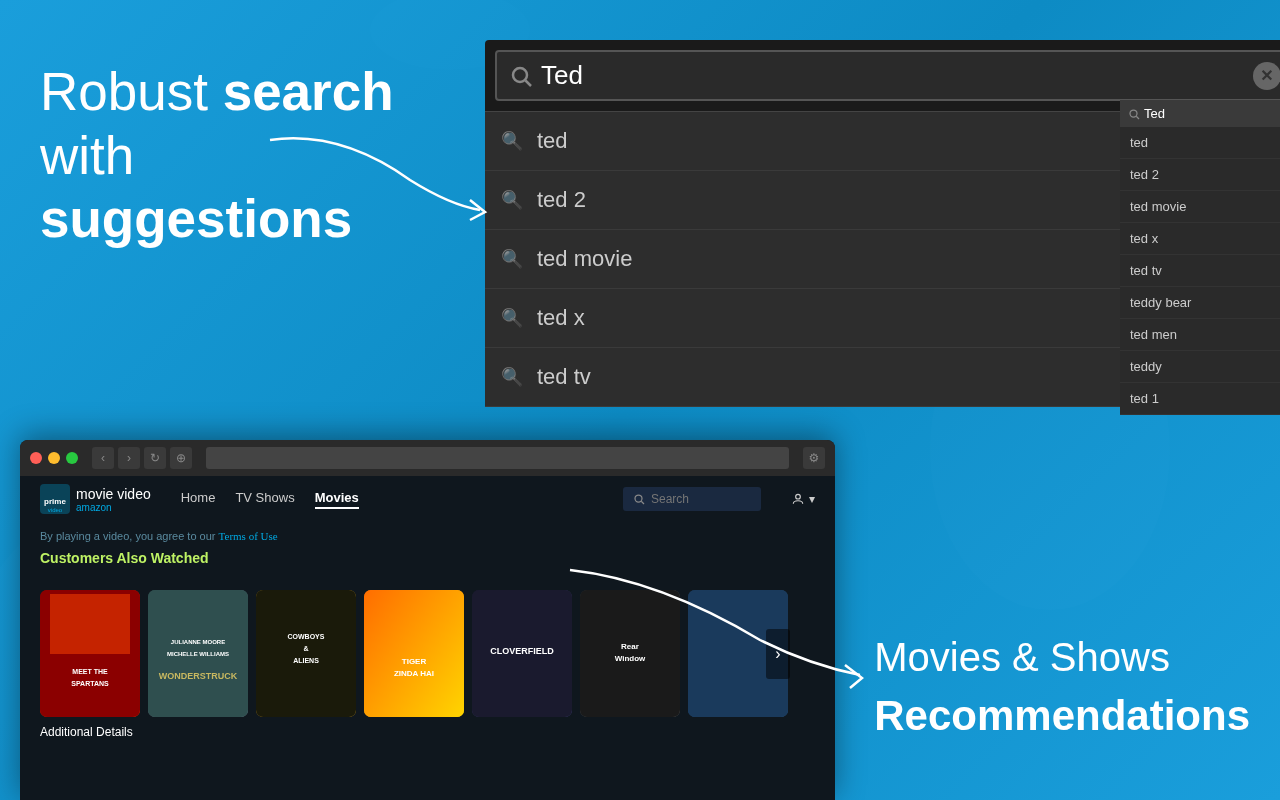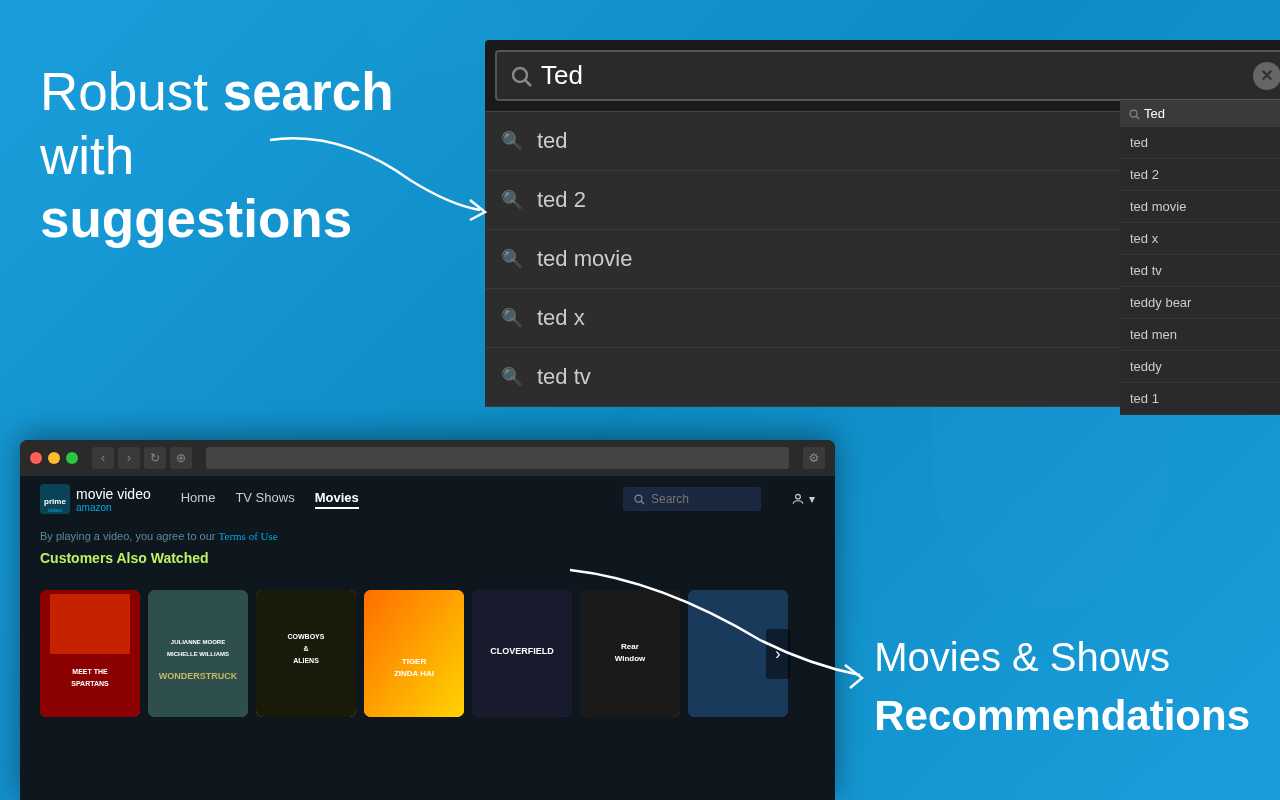--- a/index.html
+++ b/index.html
@@ -728,20 +728,21 @@
             <div class="movie-card-inner">
               <svg width="100" height="140" viewBox="0 0 100 140">
                 <rect width="100" height="140" fill="#1a3a5c"></rect>
               </svg>
             </div>
           </div>
         </div>
         <div class="next-btn">›</div>
       </div>
 
+      <div class="additional-details">Additional Details</div>
     </div>
   </div>
 </div>
 
 <svg class="arrow" style="position:absolute;left:560px;top:560px;z-index:12;" width="320" height="130" viewBox="0 0 320 130">
   <path d="M 10 10 Q 100 20 200 80 Q 250 105 300 115" stroke="white" stroke-width="2.5" fill="none"></path>
   <path d="M 285 105 L 302 118 L 290 128" stroke="white" stroke-width="2.5" fill="none"></path>
 </svg>
 
 <div class="bottom-right-text">

